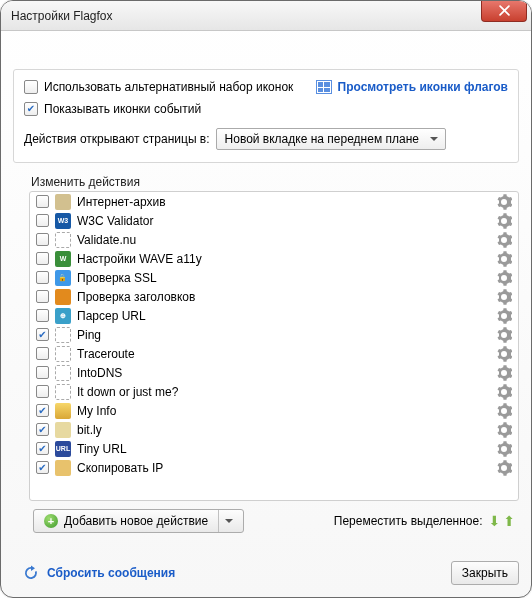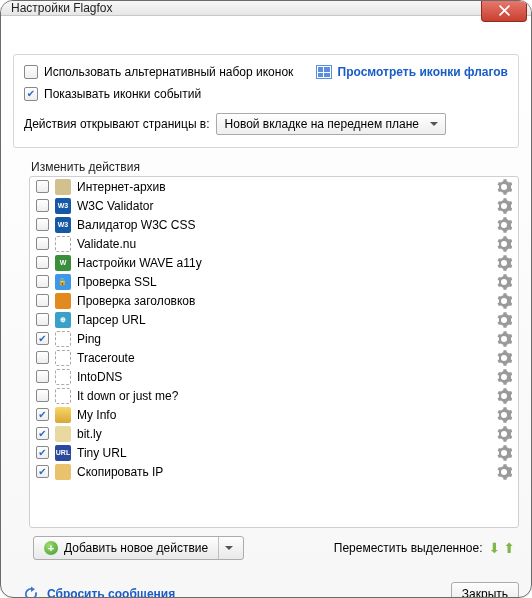--- a/index.html
+++ b/index.html
@@ -81,21 +81,21 @@
   .select::after{
     content:""; position:absolute; right:7px; top:50%; margin-top:-2px;
     border:4px solid transparent; border-top-color:#555;
   }
   .group-title {
     margin: 2px 0 2px 2px;
     color:#222;
   }
   .list-wrap {
     border:1px solid #cfcfcf; border-radius:3px; background:#fff;
-    height: 352px; display:flex; flex-direction:column; overflow:hidden;
+    height: 310px; display:flex; flex-direction:column; overflow:hidden;
   }
   .list {
     flex:1; overflow-y:scroll;
   }
   .item {
     display:flex; align-items:center; height:19px;
     padding:0 6px 0 6px; gap:6px;
   }
   .item:nth-child(even){ }
   .item .cb{ width:13px;height:13px;}
@@ -218,30 +218,20 @@
               <span class="svc-icon i-w3c" style="font-size: 7px;">W3</span>
               <span class="label">W3C Validator</span>
               <span>
                 <svg class="gear" viewBox="0 0 16 16">
                   <path fill="currentColor" d="M8 5a3 3 0 1 0 0 6 3 3 0 0 0 0-6zm7 3c0 .5 0 .9-.1 1.3l1.6 1.2-1.5 2.6-1.9-.6c-.7.6-1.4 1-2.3 1.3l-.3 2H7.5l-.3-2c-.9-.3-1.6-.7-2.3-1.3l-1.9.6L1.5 10.5l1.6-1.2C3 8.9 3 8.5 3 8s0-.9.1-1.3L1.5 5.5 3 2.9l1.9.6C5.6 2.9 6.3 2.5 7.2 2.2l.3-2h3l.3 2c.9.3 1.6.7 2.3 1.3l1.9-.6 1.5 2.6-1.6 1.2c.1.4.1.8.1 1.3z"></path>
                 </svg>
               </span>
             </div>
             <div class="item">
               <span class="cb"></span>
-              <span class="svc-icon i-w3c2" style="font-size: 7px;">W3</span>
-              <span class="label">Валидатор W3C CSS</span>
-              <span>
-                <svg class="gear" viewBox="0 0 16 16">
-                  <path fill="currentColor" d="M8 5a3 3 0 1 0 0 6 3 3 0 0 0 0-6zm7 3c0 .5 0 .9-.1 1.3l1.6 1.2-1.5 2.6-1.9-.6c-.7.6-1.4 1-2.3 1.3l-.3 2H7.5l-.3-2c-.9-.3-1.6-.7-2.3-1.3l-1.9.6L1.5 10.5l1.6-1.2C3 8.9 3 8.5 3 8s0-.9.1-1.3L1.5 5.5 3 2.9l1.9.6C5.6 2.9 6.3 2.5 7.2 2.2l.3-2h3l.3 2c.9.3 1.6.7 2.3 1.3l1.9-.6 1.5 2.6-1.6 1.2c.1.4.1.8.1 1.3z"></path>
-                </svg>
-              </span>
-            </div>
-            <div class="item">
-              <span class="cb"></span>
               <span class="svc-icon i-dotted"></span>
               <span class="label">Validate.nu</span>
               <span>
                 <svg class="gear" viewBox="0 0 16 16">
                   <path fill="currentColor" d="M8 5a3 3 0 1 0 0 6 3 3 0 0 0 0-6zm7 3c0 .5 0 .9-.1 1.3l1.6 1.2-1.5 2.6-1.9-.6c-.7.6-1.4 1-2.3 1.3l-.3 2H7.5l-.3-2c-.9-.3-1.6-.7-2.3-1.3l-1.9.6L1.5 10.5l1.6-1.2C3 8.9 3 8.5 3 8s0-.9.1-1.3L1.5 5.5 3 2.9l1.9.6C5.6 2.9 6.3 2.5 7.2 2.2l.3-2h3l.3 2c.9.3 1.6.7 2.3 1.3l1.9-.6 1.5 2.6-1.6 1.2c.1.4.1.8.1 1.3z"></path>
                 </svg>
               </span>
             </div>
             <div class="item">
               <span class="cb"></span>

